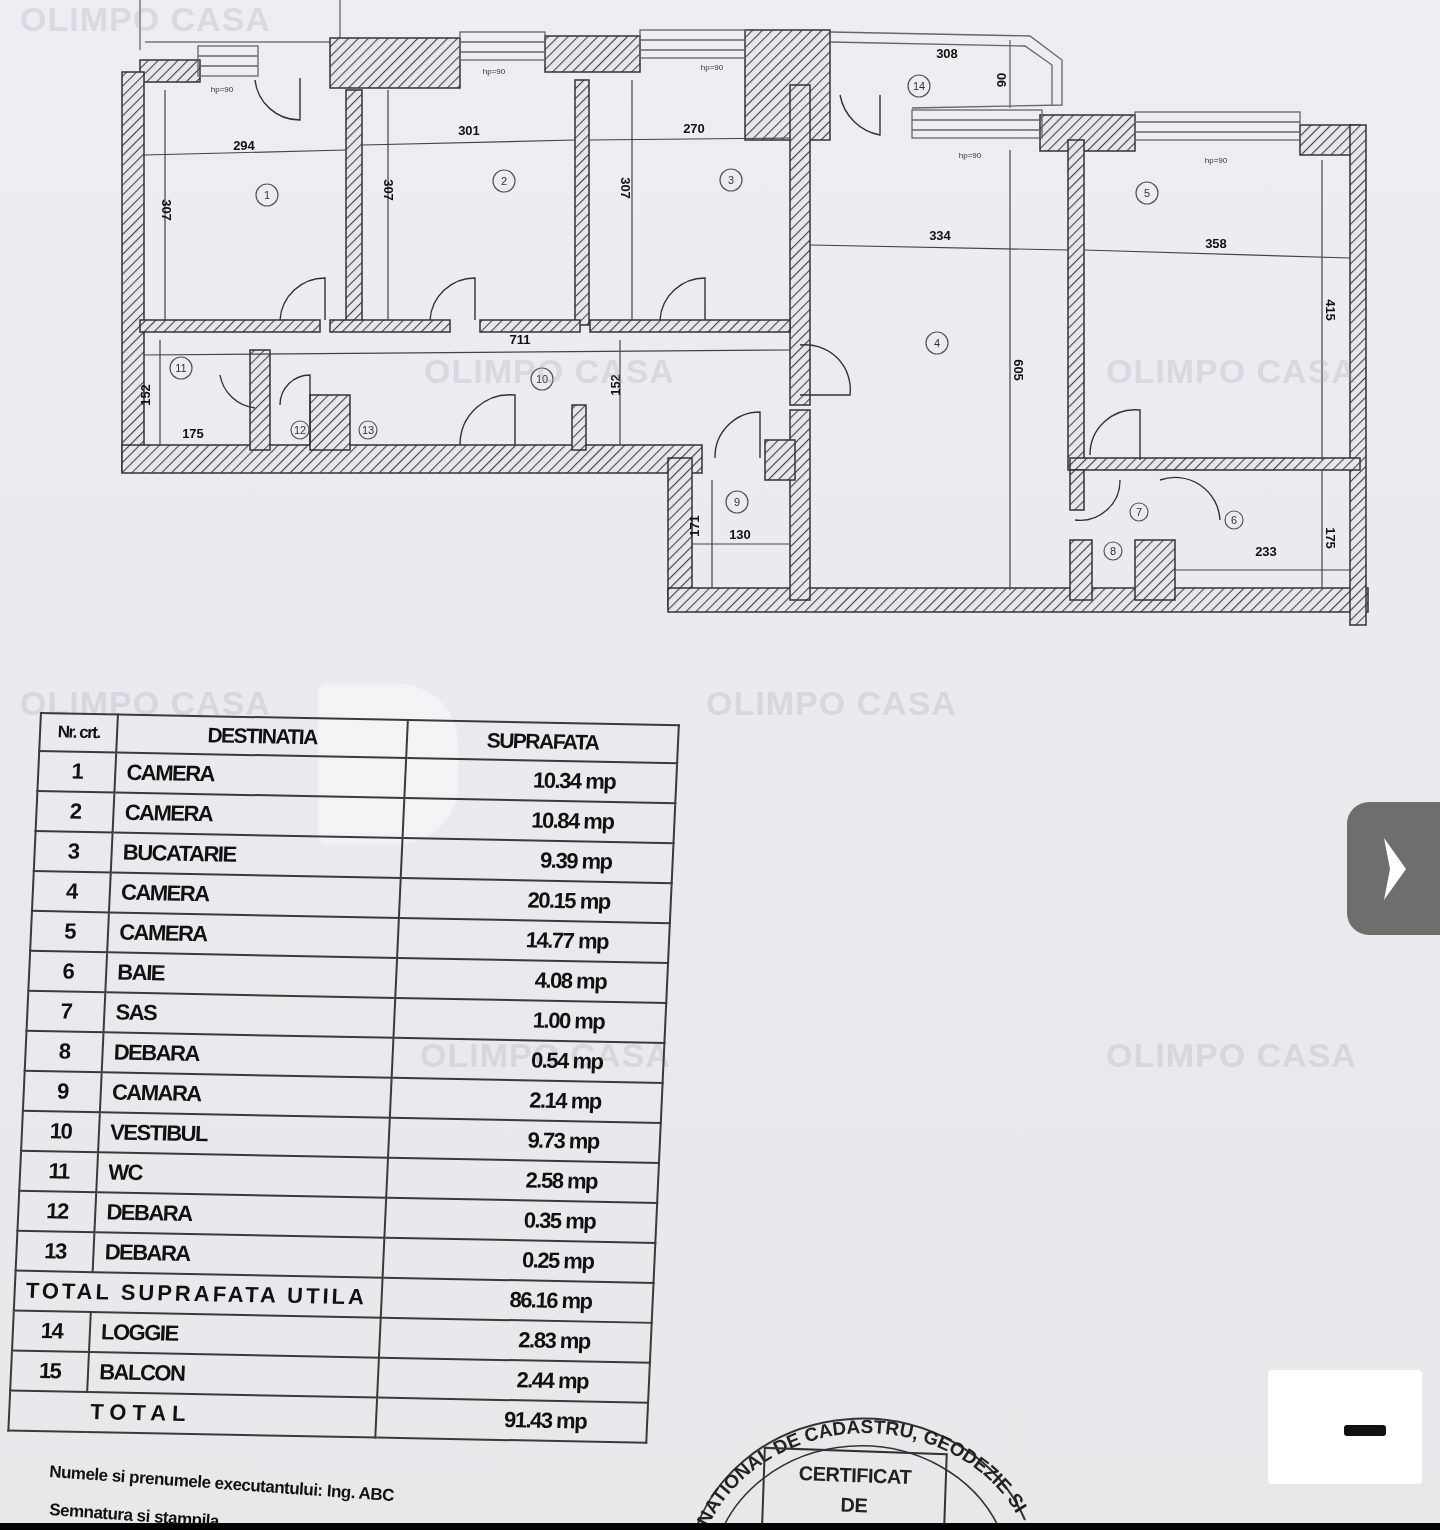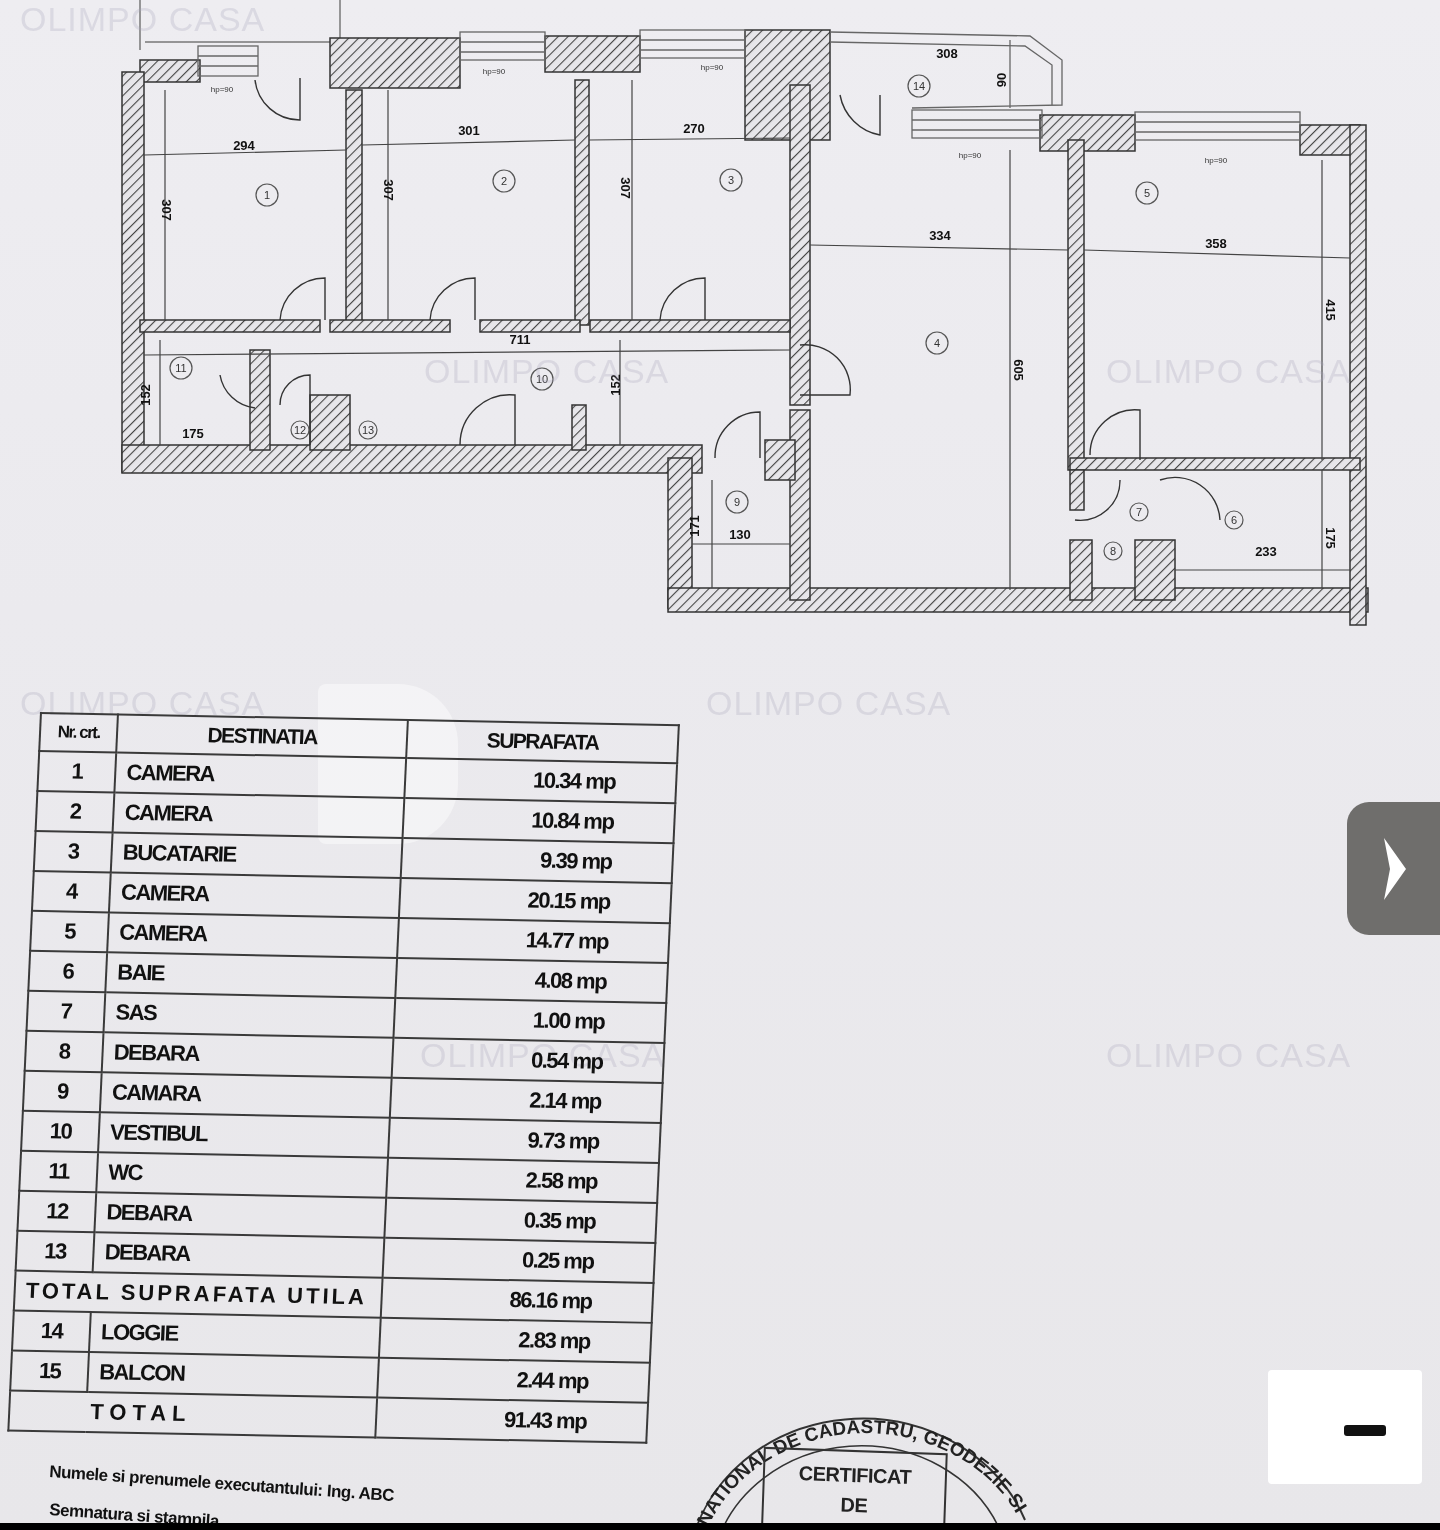--- a/index.html
+++ b/index.html
@@ -12,21 +12,21 @@
   .doc {
     position: absolute; left: 0; top: 0; width: 1440px; height: 1530px;
     background: linear-gradient(180deg, #eeedf1 0%, #ebeaee 40%, #e8e7ea 100%);
   }
   .plan { position: absolute; left: 0; top: 0; }
   .dim { font-family: "Liberation Sans", sans-serif; font-weight: bold; font-size: 13px; fill: #111; }
   .dimsm { font-family: "Liberation Sans", sans-serif; font-size: 8px; fill: #333; }
   .roomno { font-family: "Liberation Sans", sans-serif; font-size: 11px; fill: #333; }
 
   .watermark {
-    position: absolute; color: rgba(170,165,185,0.28); font-size: 34px; font-weight: normal;
+    position: absolute; color: rgba(170,165,185,0.28); font-size: 34px; font-weight: bold;
     letter-spacing: 1px; white-space: nowrap; pointer-events: none;
   }
   .bigwm {
     position: absolute; left: 318px; top: 684px; width: 140px; height: 160px;
     background: rgba(255,255,255,0.45); border-radius: 8px 60px 60px 8px; pointer-events: none;
   }
 
   
   .tbl-wrap {
     position: absolute; left: 40px; top: 712px; width: 660px;

